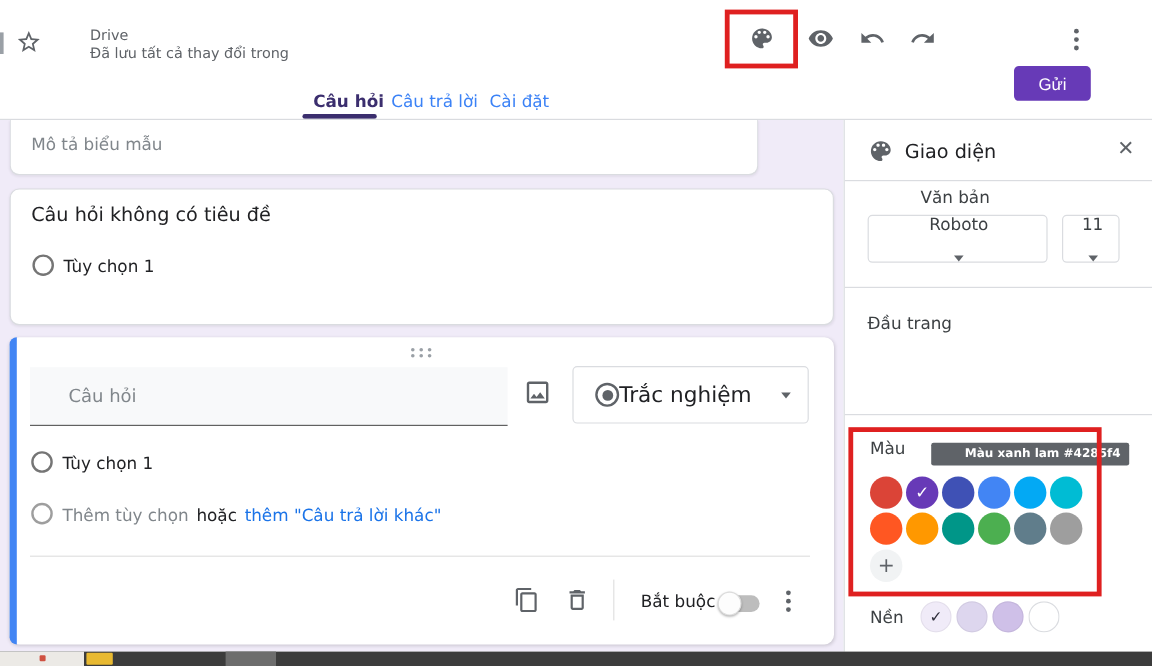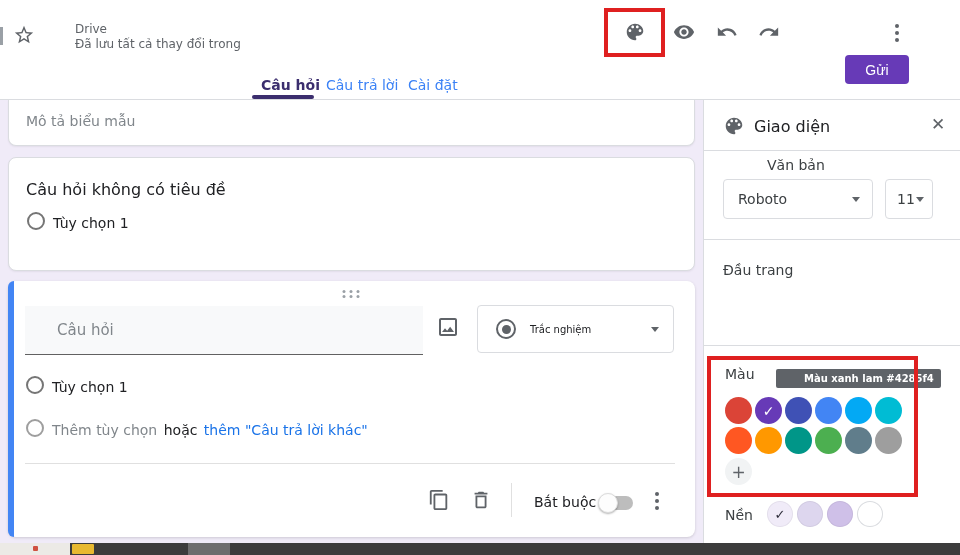--- a/index.html
+++ b/index.html
@@ -39,21 +39,21 @@
   .dots{position:absolute;display:grid;grid-template-columns:repeat(3,5px);grid-gap:2px;}
   .dots i{width:3px;height:3px;border-radius:50%;background:#9aa0a6;}
   .toggle{position:absolute;width:33px;height:14px;background:#bdbdbd;border-radius:7px;}
   .toggle .knob{position:absolute;left:-2px;top:-3px;width:20px;height:20px;border-radius:50%;
                 background:#fdfdfd;border:1px solid #dcdcdc;box-shadow:0 1px 2px rgba(0,0,0,0.3);
                 box-sizing:border-box;}
   .panel{position:absolute;left:703px;top:100px;width:257px;height:443px;background:#fff;
          border-left:1px solid #dadce0;box-sizing:border-box;}
   .panel-label{position:absolute;font-size:14px;color:#3c4043;}
   .select{position:absolute;border:1px solid #dadce0;border-radius:4px;display:flex;
-          align-items:center;box-sizing:border-box;font-size:14px;color:#3c4043;background:#fff;}
+          align-items:center;box-sizing:border-box;font-size:14px;color:#3c4043;background:#fff;flex-direction:column;}
   .choose-img{position:absolute;border:1px solid #dadce0;border-radius:4px;display:flex;
               align-items:center;justify-content:center;gap:8px;color:#1a73e8;font-size:14px;
               background:#fff;box-sizing:border-box;}
   .swatch-row{position:absolute;display:flex;gap:3px;}
   .swatch{width:27px;height:27px;border-radius:50%;display:flex;align-items:center;
           justify-content:center;cursor:pointer;}
   .swcheck{color:#fff;font-size:14px;font-weight:bold;}
   .add-color{position:absolute;width:27px;height:27px;border-radius:50%;background:#f1f3f4;
              color:#5f6368;font-size:17px;display:flex;align-items:center;justify-content:center;}
   .bg-row{position:absolute;display:flex;gap:4px;}
@@ -118,26 +118,26 @@
 
   <div class="tab active" style="left:261px;top:77px;">Câu hỏi</div>
   <div class="tab" style="left:326px;top:77px;">Câu trả lời</div>
   <div class="tab" style="left:408px;top:77px;">Cài đặt</div>
   <div class="tab-underline" style="left:252px;top:95px;width:62px;height:4px;"></div>
 
   <div class="hairline" style="left:0;top:99px;width:960px;height:1px;"></div>
 
   <div class="content">
 
-    <div class="card cut-top" style="left:8px;top:0;width:687px;height:46px;">
+    <div class="card cut-top" style="left:8px;top:0;width:624px;height:46px;">
       <div class="abs" style="left:17px;top:13px;font-size:14px;color:#80868b;">Mô tả biểu mẫu</div>
     </div>
 
     <div class="card" style="left:8px;top:57px;width:687px;height:114px;">
-      <div class="abs" style="left:17px;top:22px;font-size:16px;">Câu hỏi không có tiêu đề</div>
+      <div class="abs" style="left:17px;top:11px;font-size:16px;">Câu hỏi không có tiêu đề</div>
       <div class="radio" style="left:18px;top:54px;"></div>
       <div class="abs" style="left:44px;top:57px;font-size:14px;">Tùy chọn 1</div>
     </div>
 
     <div class="card active-card" style="left:8px;top:181px;width:687px;height:256px;border:none;">
       <div class="active-bar"></div>
 
       <div class="dots" style="left:50%;top:9px;transform:translateX(-50%);">
         <i></i>
           <i></i>
@@ -152,21 +152,21 @@
       <div class="icon" style="left:428px;top:34px;width:24px;height:24px;">
         <svg viewBox="0 0 24 24" fill="#5f6368">
             <path d="M19 5v14H5V5h14m0-2H5c-1.1 0-2 .9-2 2v14c0 1.1.9 2 2 2h14c1.1 0 2-.9 2-2V5c0-1.1-.9-2-2-2zm-4.86 8.86l-3 3.87L9 13.14 6 17h12l-3.86-5.14z"></path>
           </svg>
       </div>
 
       <div class="dropdown" style="left:469px;top:24px;width:197px;height:48px;padding:0 14px 0 18px;">
         <span class="radio-checked">
             <i></i>
           </span>
-        <span style="margin-left:14px;font-size:10px;flex:1;">Trắc nghiệm</span>
+        <span style="font-size:18px;flex:1;">Trắc nghiệm</span>
         <span class="caret"></span>
       </div>
 
       <div class="radio" style="left:18px;top:95px;"></div>
       <div class="abs" style="left:44px;top:98px;font-size:14px;">Tùy chọn 1</div>
 
       <div class="radio" style="left:18px;top:138px;border-color:#9e9e9e;"></div>
       <div class="abs" style="left:44px;top:141px;font-size:14px;">
         <span style="color:#80868b;">Thêm tùy chọn</span>
         <span style="color:#202124;margin:0 2px;">hoặc</span>

